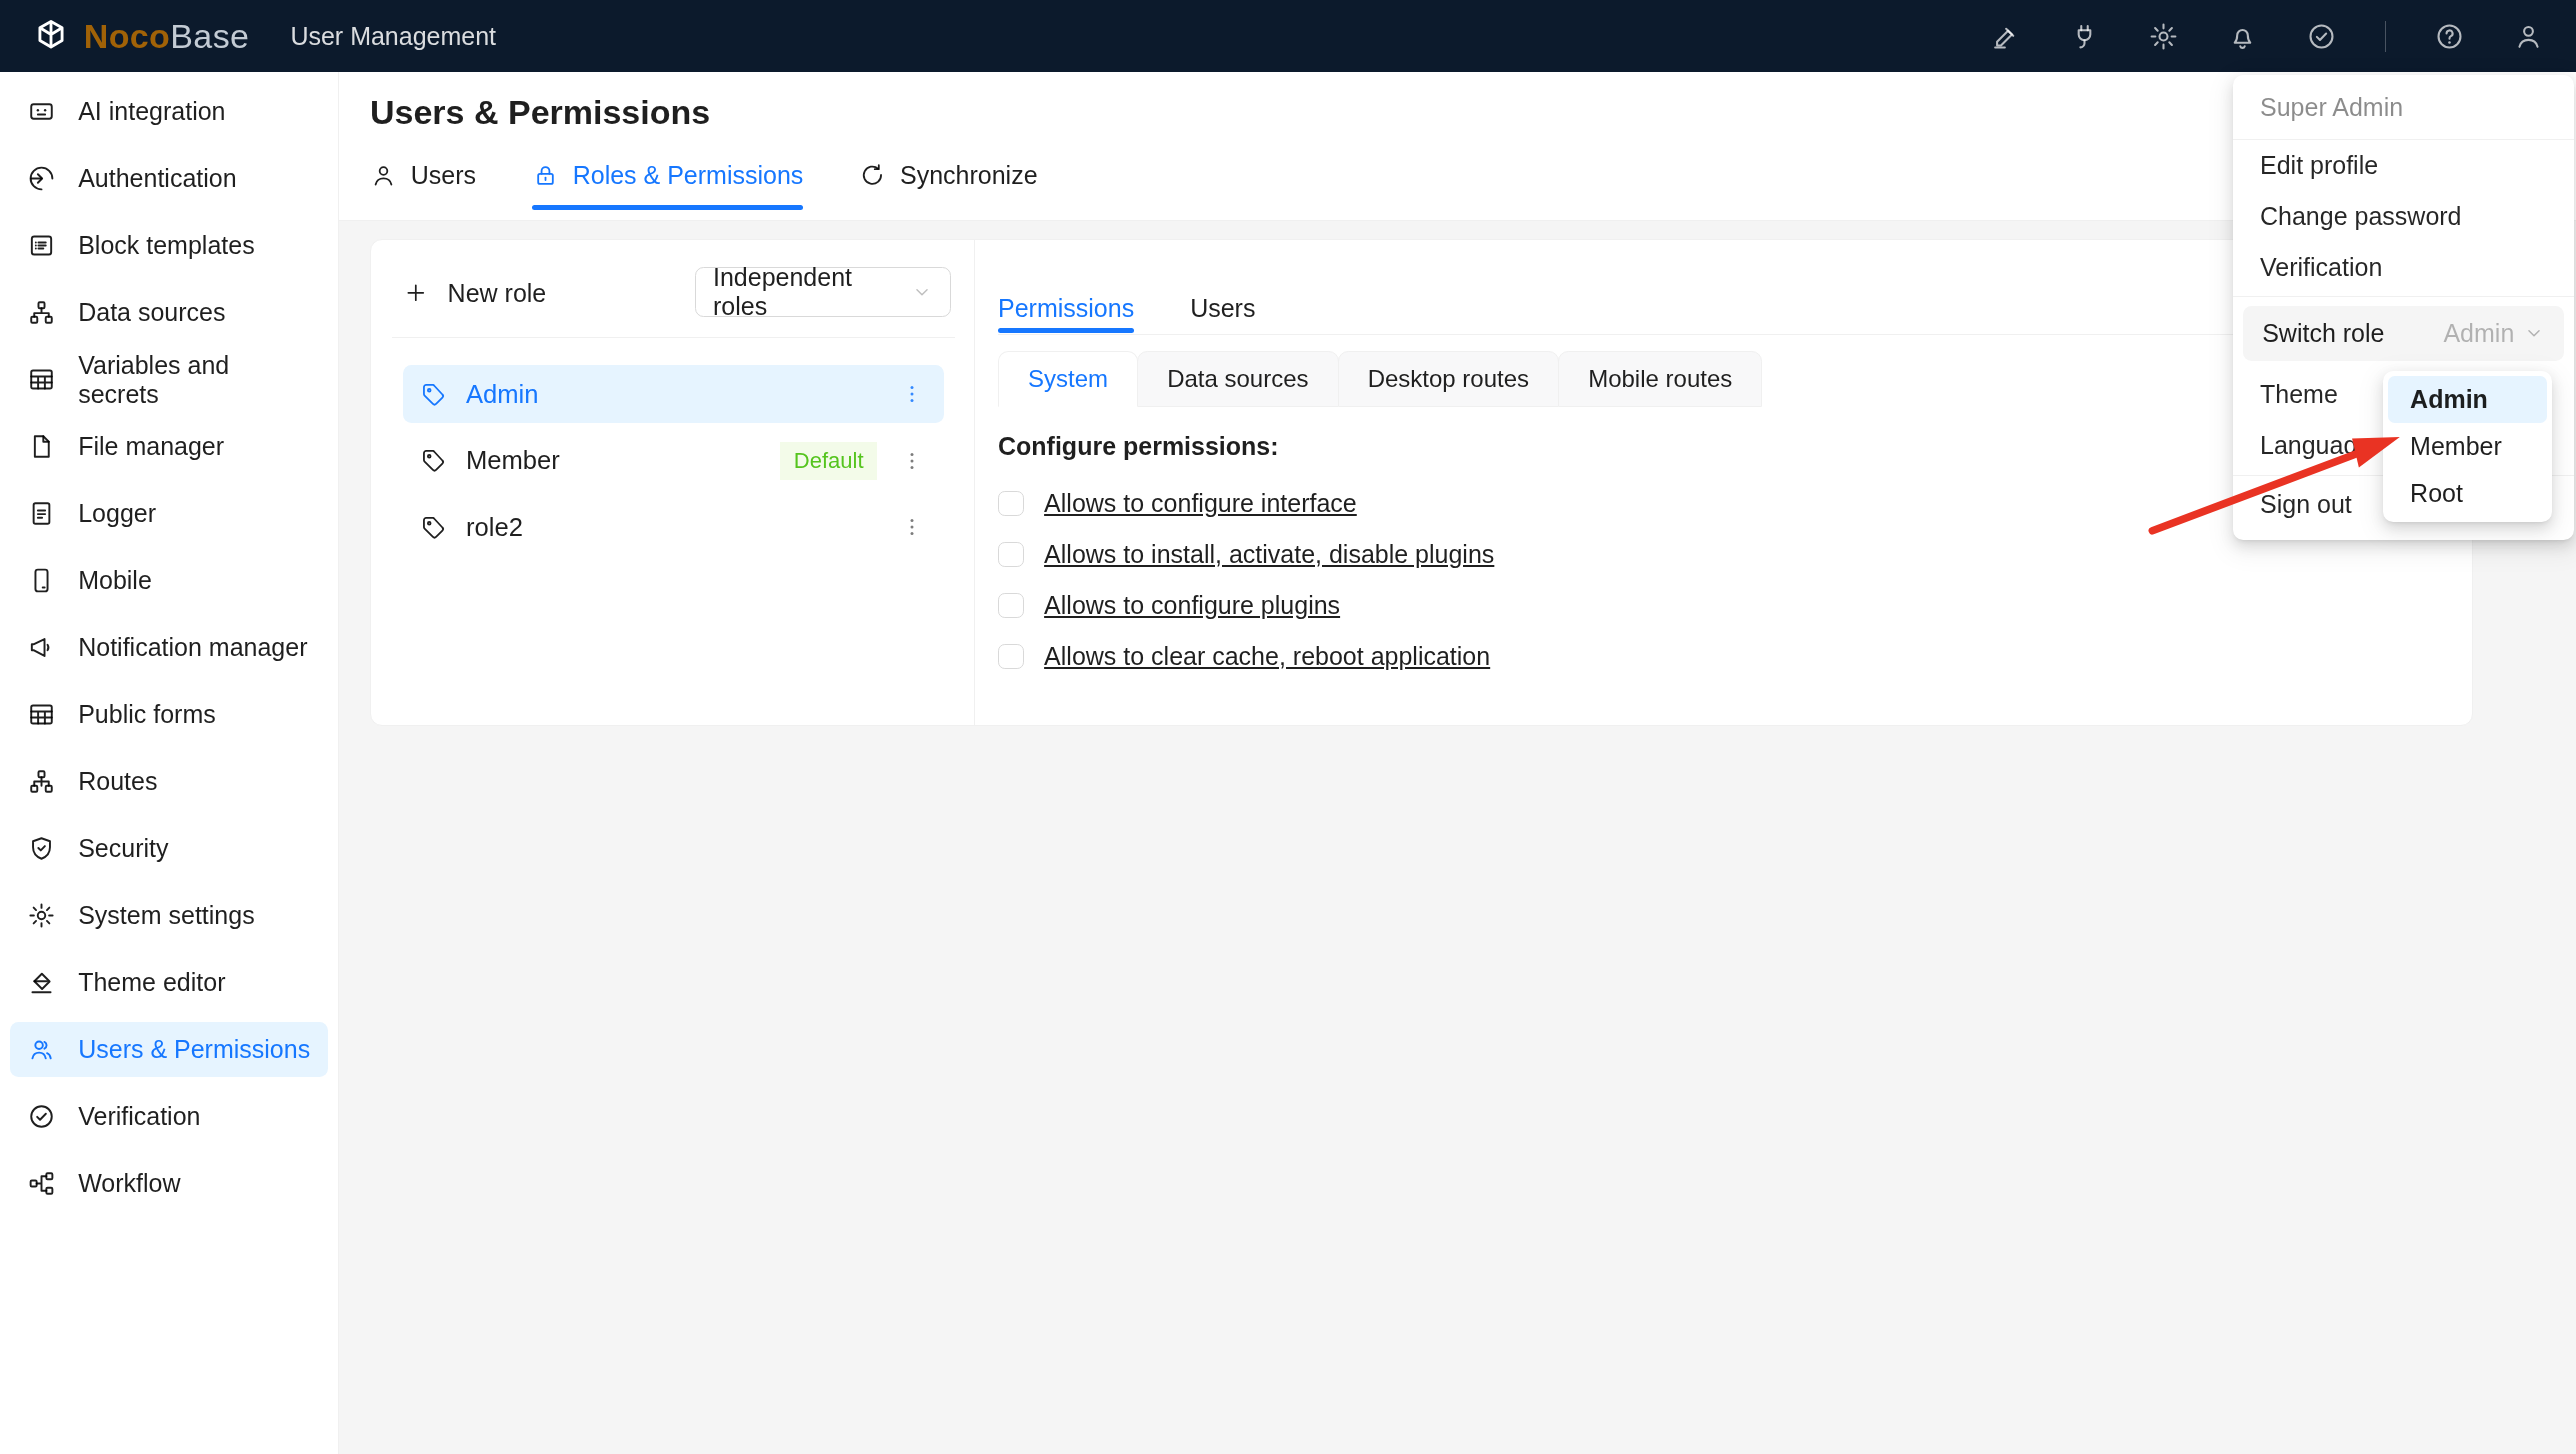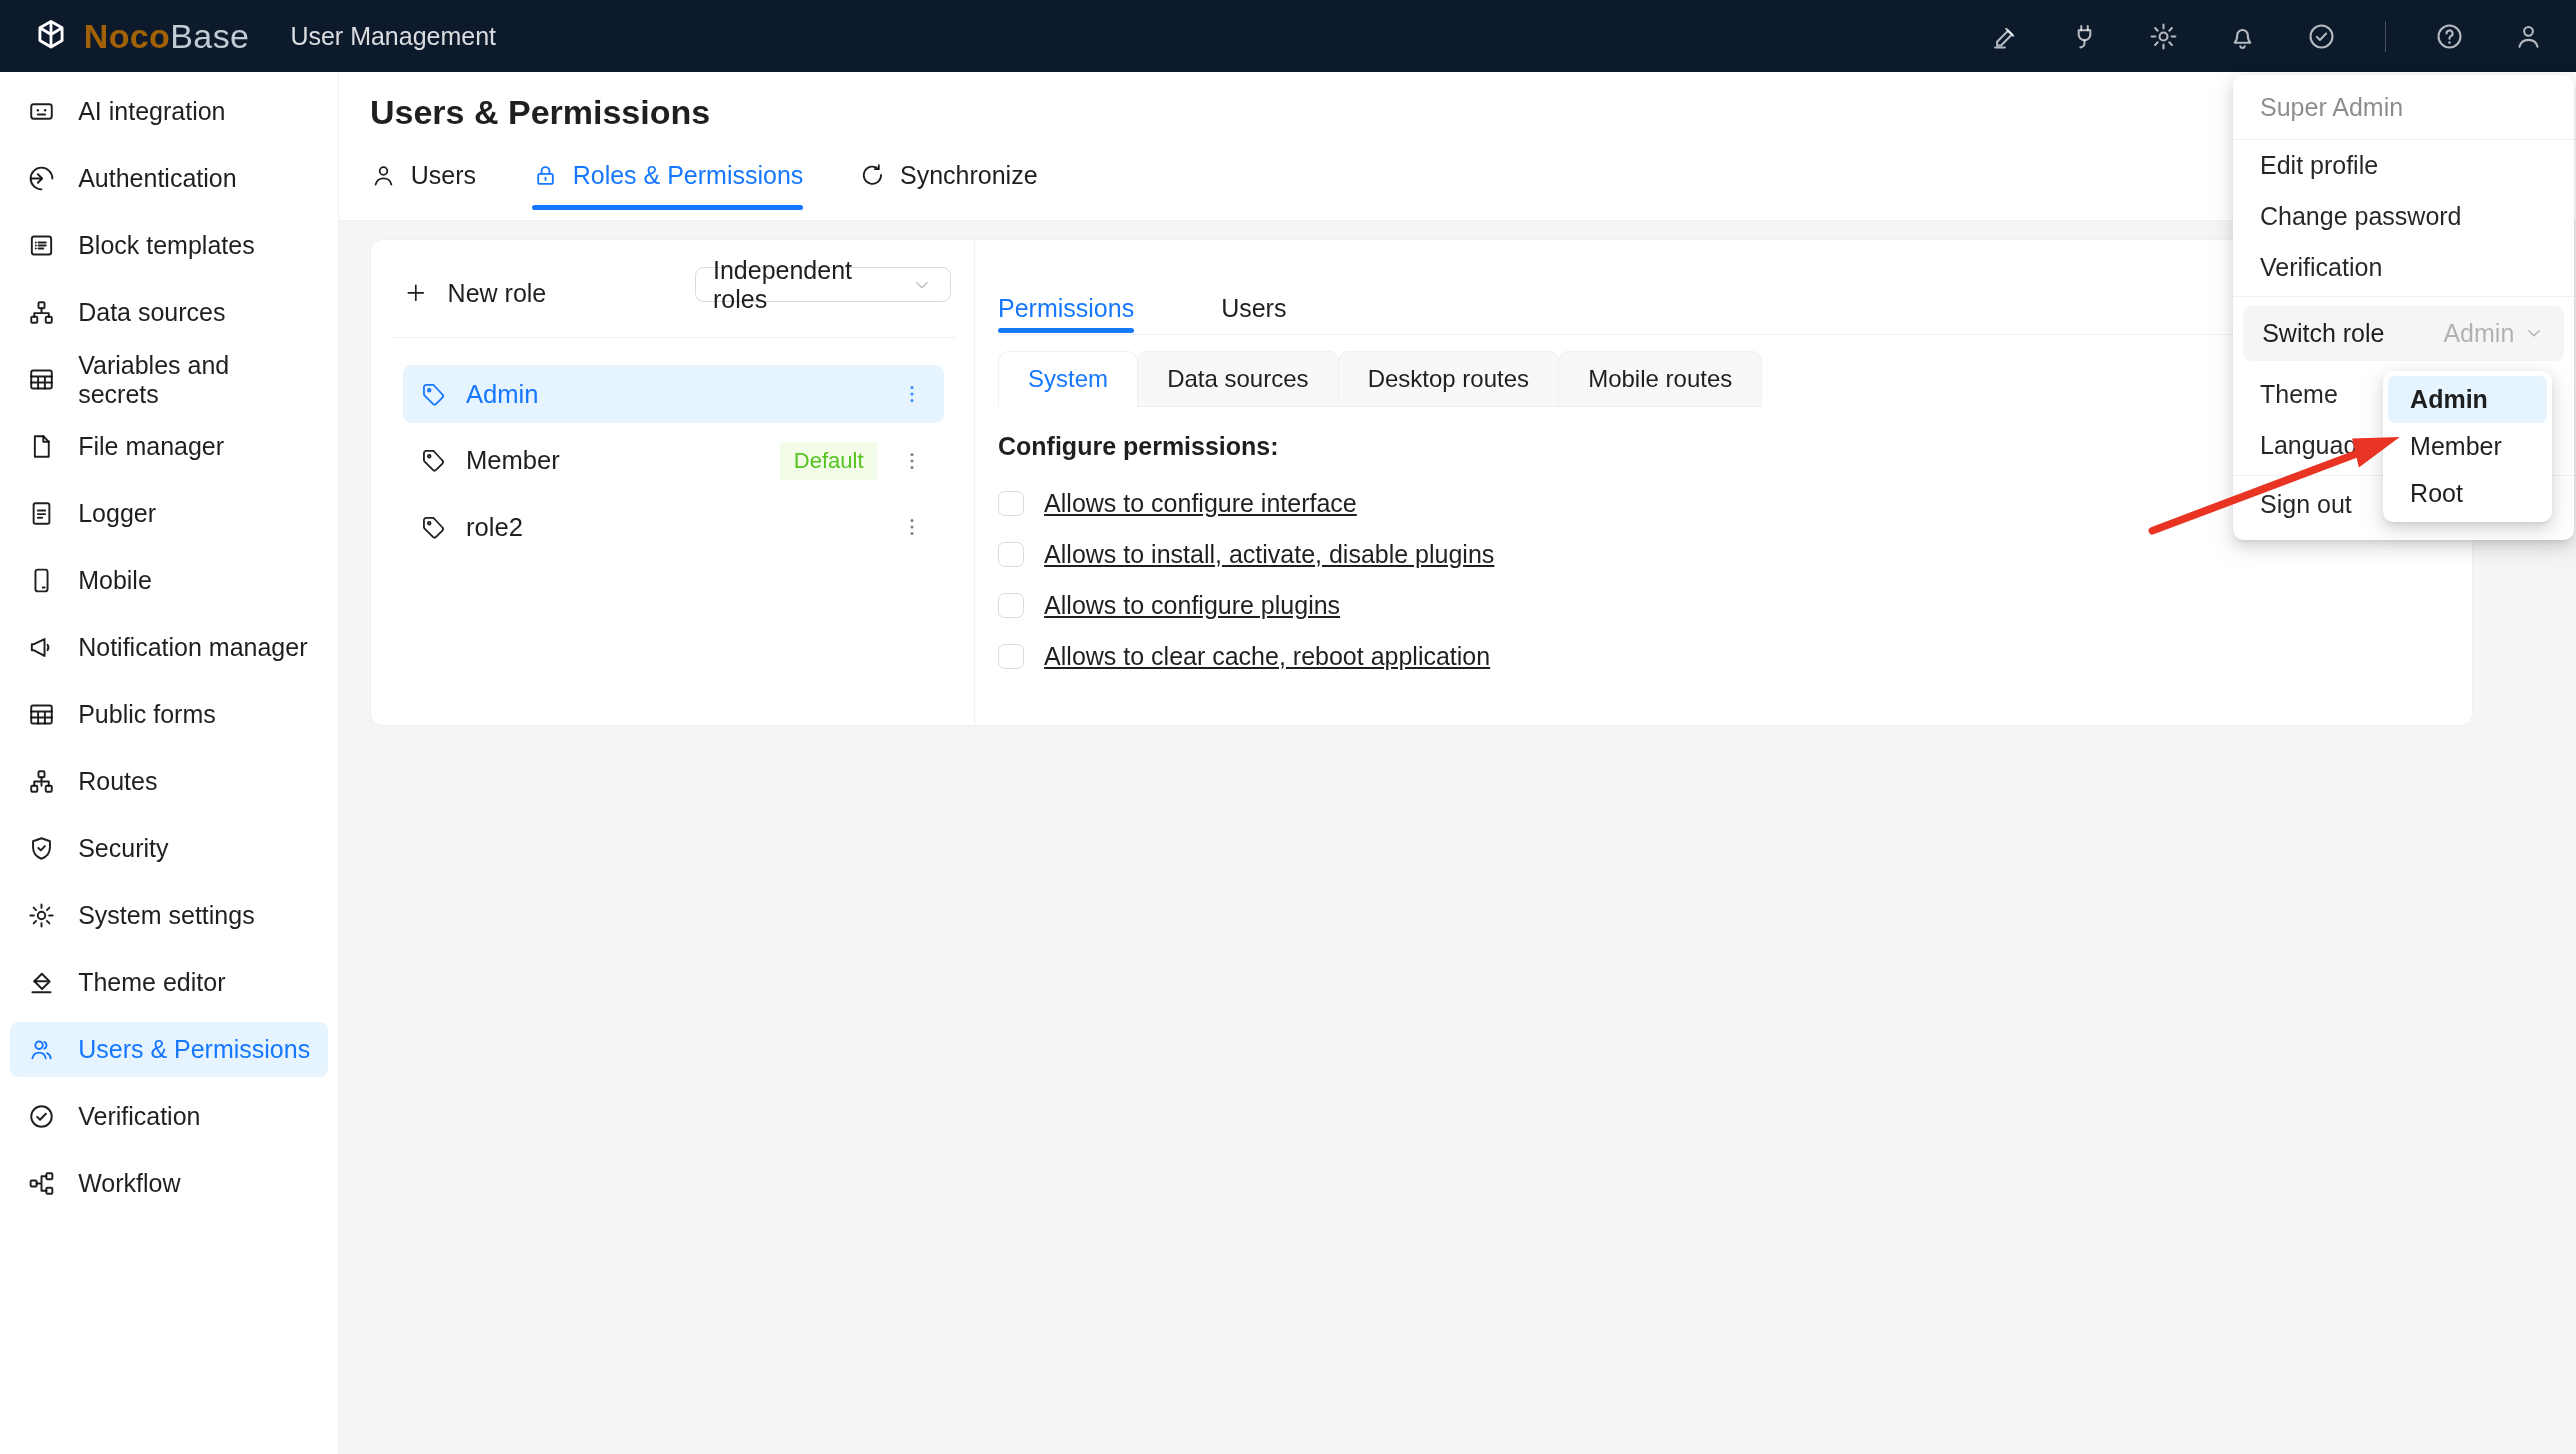--- a/index.html
+++ b/index.html
@@ -58,21 +58,21 @@
   .content-card {
     position:absolute; left:370px; top:239px; width:2103px; height:487px;
     background:#fff; border:0.9px solid #f0f0f0; border-radius:12px; z-index:3;
   }
   .v-divider { position:absolute; left:603px; top:0; bottom:0; width:0.9px; background:#f0f0f0; }
 
   .new-role-row { position:absolute; left:32px; right:1528px; top:25.6px; height:55px; display:flex; align-items:center; }
   .new-role-btn { display:flex; align-items:center; gap:19px; font-size:25px; cursor:pointer; }
   .new-role-btn svg { width:25.6px; height:25.6px; }
   .role-select {
-    position:absolute; left:324px; top:27px; width:256px; height:35px;
+    position:absolute; left:324px; top:27px; width:256px; height:50px;
     border:1.7px solid #d9d9d9; border-radius:8.5px; background:#fff;
     display:flex; align-items:center; padding:0 17px; gap:8.5px; font-size:25px; cursor:pointer;
   }
   .role-select .chev { margin-left:auto; color:#bfbfbf; }
   .role-select .chev svg { width:22px; height:22px; }
   .roles-divider { position:absolute; left:20.5px; width:563px; top:97px; height:0.9px; background:#f0f0f0; }
 
   .role-list { position:absolute; left:32px; top:125px; width:541px; }
   .role-row {
     height:58px; margin-bottom:8.5px; border-radius:8.5px;
@@ -84,21 +84,21 @@
   .role-spacer { flex:1; }
   .role-badge {
     background:#f3fbe9; color:#55c41e; font-size:22px; padding:6px 13.7px; border-radius:0;
   }
   .kebab { color:inherit; opacity:.85; cursor:pointer; padding:0 3.4px; }
   .kebab svg { width:24px; height:24px; }
   .role-row:not(.selected) .kebab { color:rgba(0,0,0,.6); }
 
   
   .perm-col { position:absolute; left:604px; top:0; right:0; bottom:0; padding-left:23px; }
-  .perm-tabs { display:flex; gap:87px; margin-top:46px; height:44px; align-items:flex-start; }
+  .perm-tabs { display:flex; gap:56px; margin-top:46px; height:44px; align-items:flex-start; }
   .perm-tab { position:relative; height:100%; display:flex; align-items:center; font-size:25px; cursor:pointer; }
   .perm-tab.active { color:#1677ff; }
   .perm-tab.active::after { content:""; position:absolute; left:0; right:0; bottom:-2.6px; height:5.1px; border-radius:2.6px; background:#1677ff; }
   .perm-tabline { height:0.9px; background:#f0f0f0; margin-top:4.3px; margin-right:20.5px; }
 
   .scope-tabs { display:flex; margin-top:15.4px; }
   .scope-tab {
     height:56px; padding:0 29px; display:flex; align-items:center; font-size:24px;
     background:#f8f8f9; border:0.9px solid #f0f0f0; border-radius:10.2px 10.2px 0 0; margin-right:-0.9px; cursor:pointer;
   }

